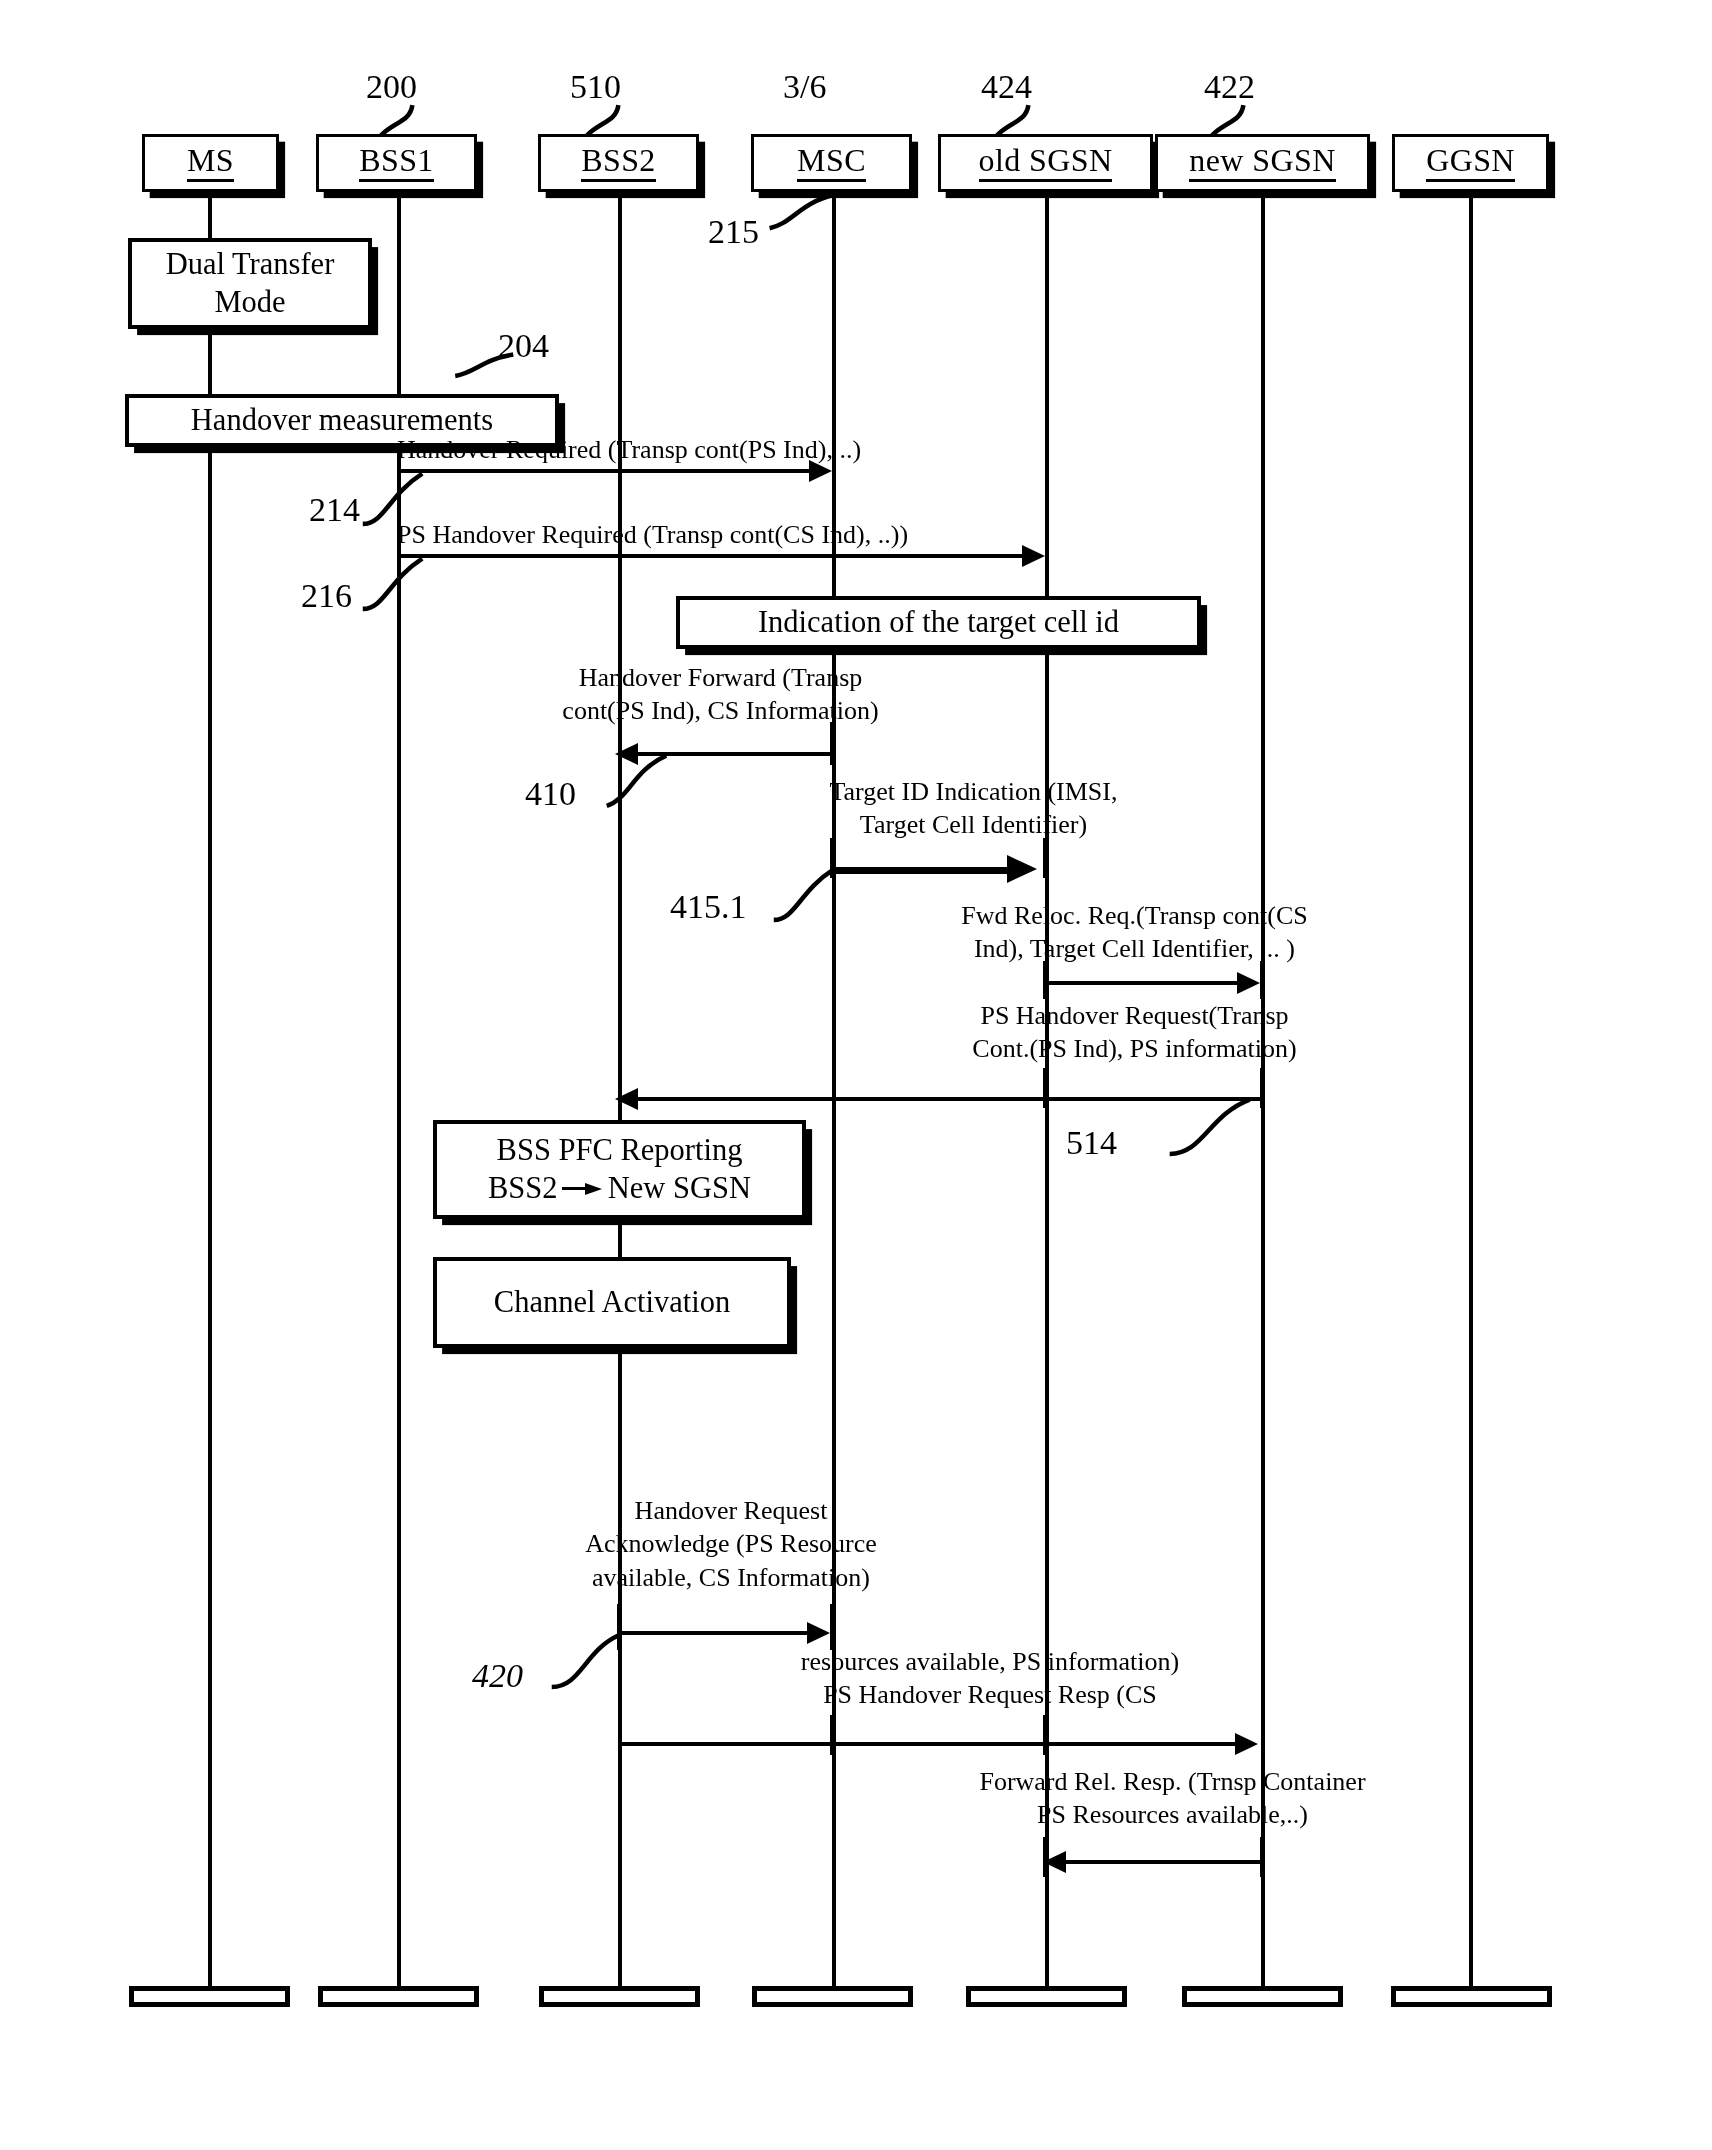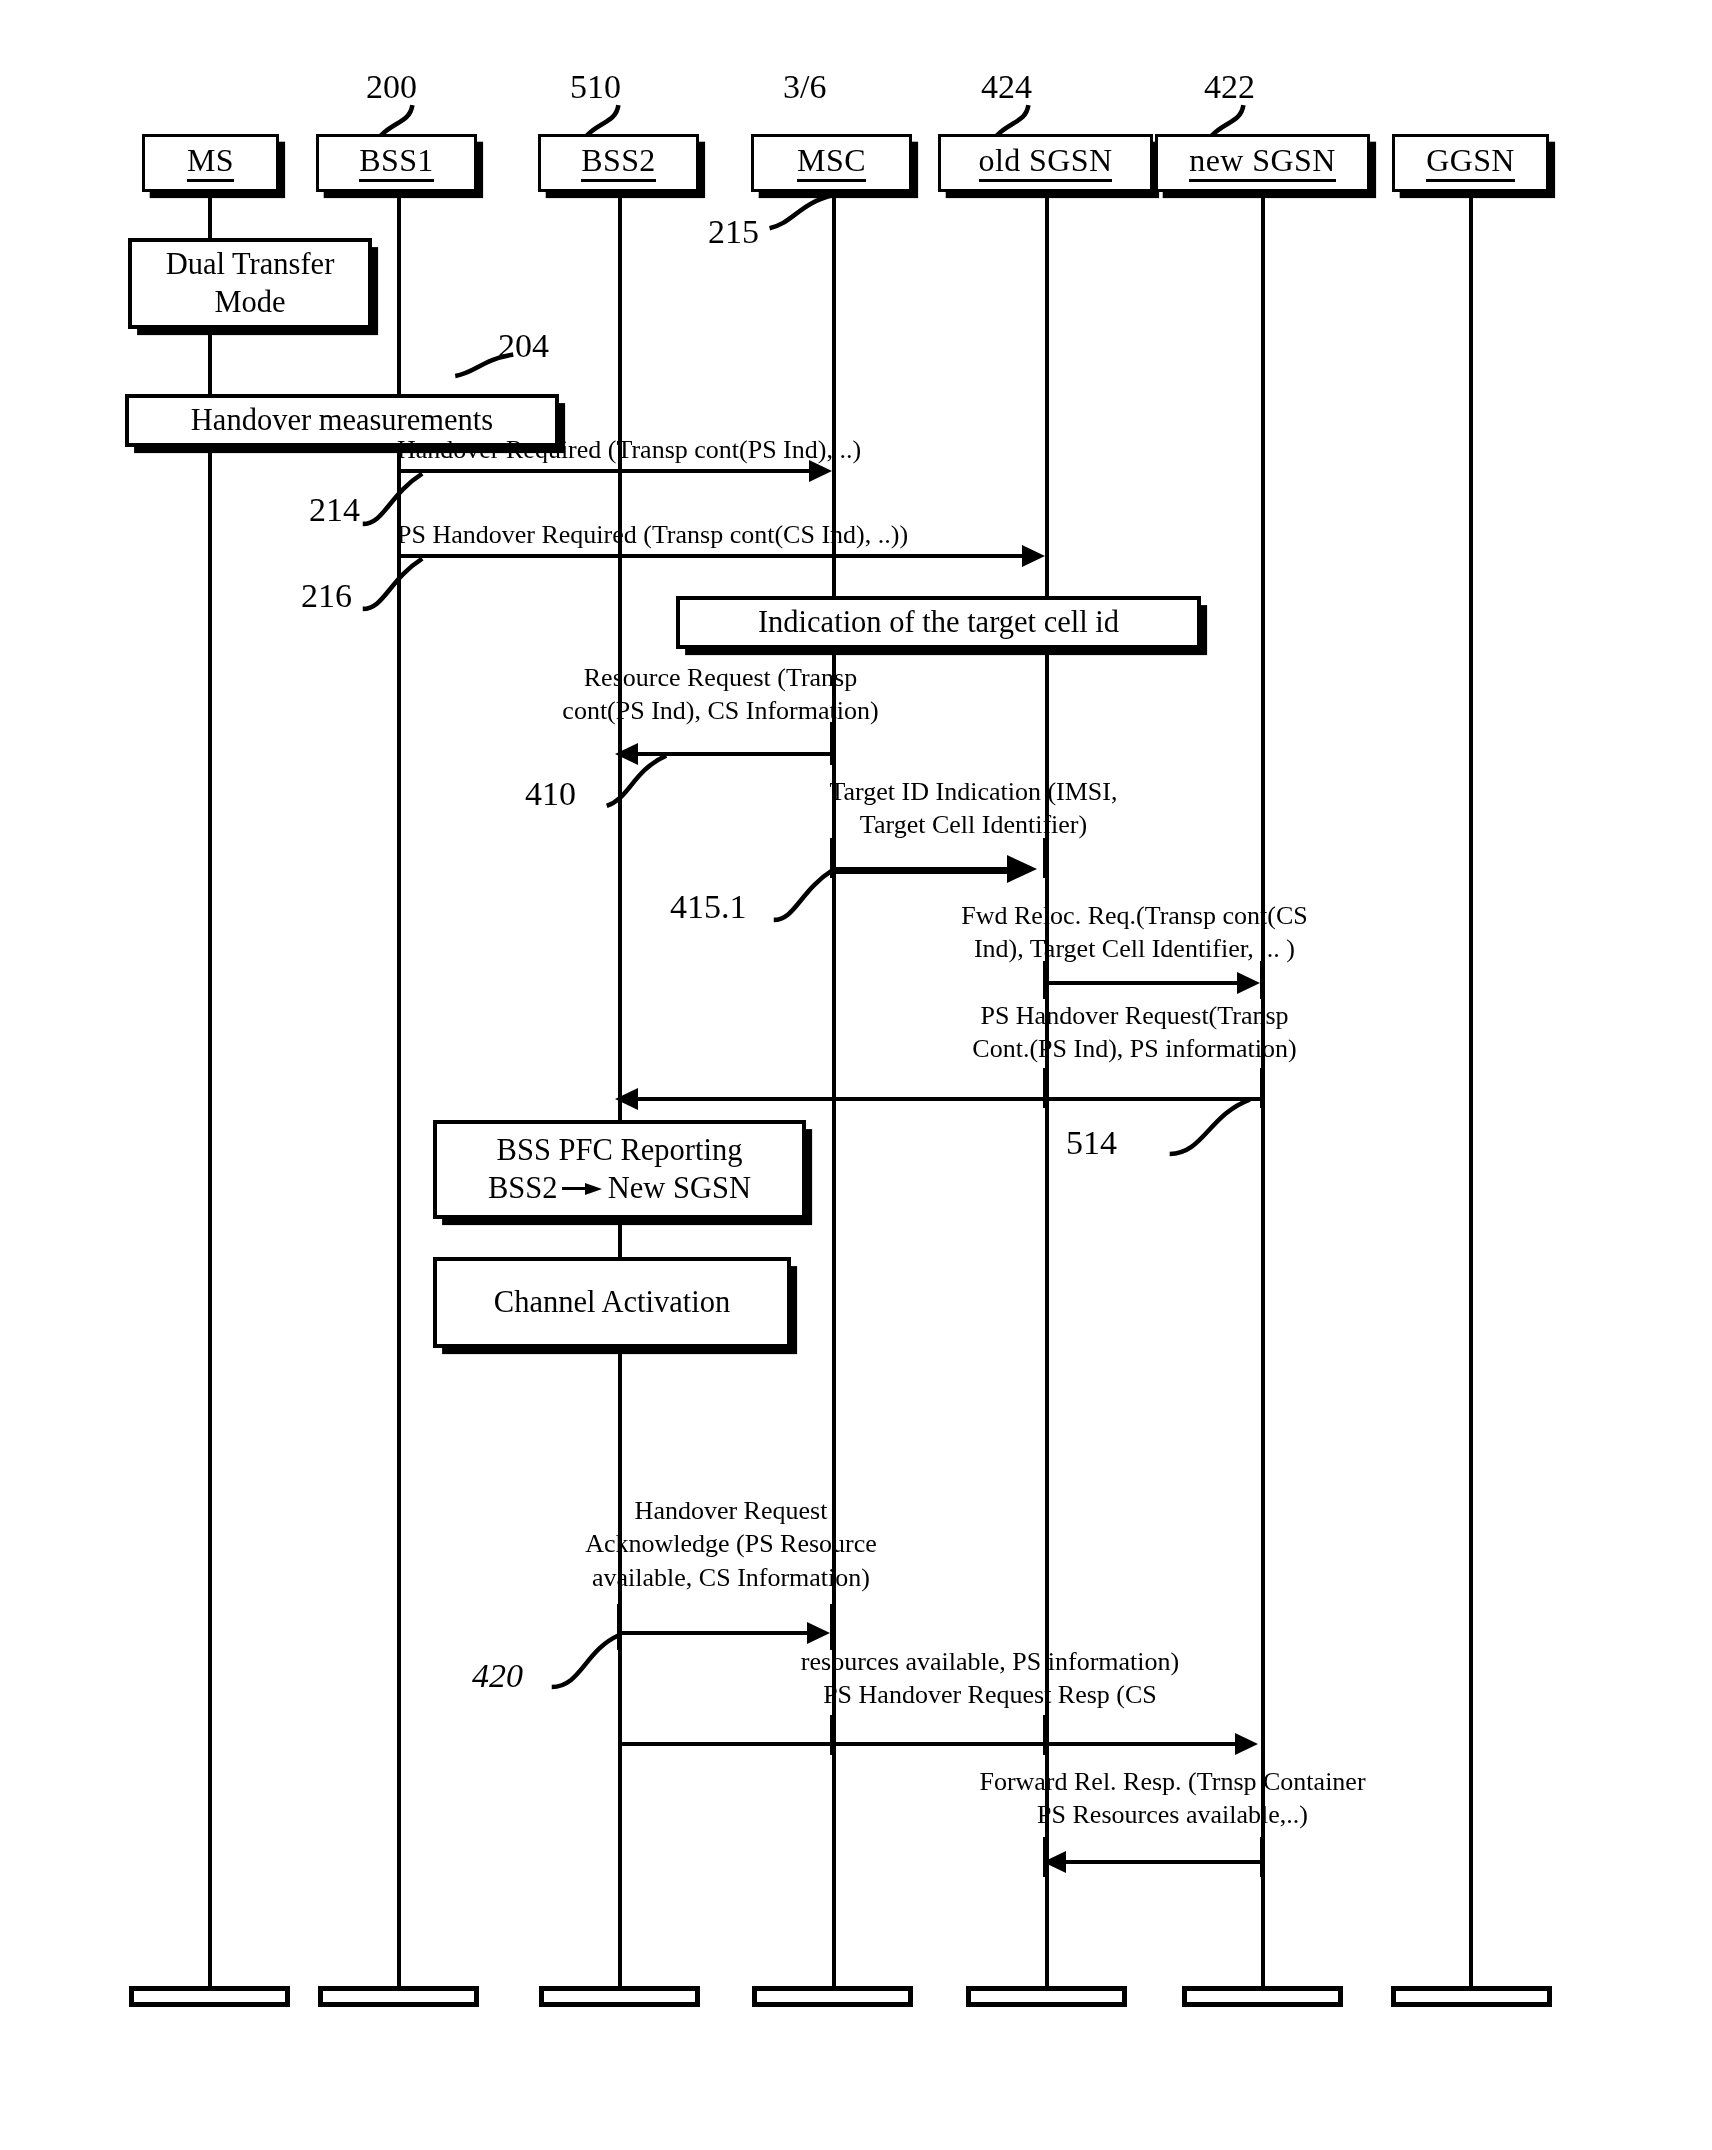--- a/index.html
+++ b/index.html
@@ -240,21 +240,21 @@
   </div>
   <div class="tick" style="left:397px;top:547px;height:40px;"></div>
   <div class="arrow-line" style="left:398px;top:554px;width:624px;"></div>
   <div class="arrow-head right" style="left:1022px;top:545px;"></div>
   <div class="ref-num" style="left:301px;top:579px;">216</div>
   <svg class="leader" style="left:358px;top:554px;width:69px;height:61px;" viewBox="0 0 90 80">
     <path d="M6 72 C 34 72, 40 34, 84 6" stroke="#000" stroke-width="6" fill="none"></path>
   </svg>
 
   <div class="msg-label" style="left:431px;top:661px;width:579px;">
-    <div>Resource Request (Transp</div>
+    <div>Handover Forward (Transp</div>
     <div>cont(PS Ind), CS Information)</div>
   </div>
   <div class="tick" style="left:830px;top:722px;height:43px;"></div>
   <div class="arrow-line" style="left:638px;top:752px;width:193px;"></div>
   <div class="arrow-head left" style="left:615px;top:743px;"></div>
   <div class="ref-num" style="left:525px;top:777px;">410</div>
   <svg class="leader" style="left:602px;top:751px;width:69px;height:61px;" viewBox="0 0 90 80">
     <path d="M84 6 C 40 26, 36 62, 6 72" stroke="#000" stroke-width="6" fill="none"></path>
   </svg>
 

